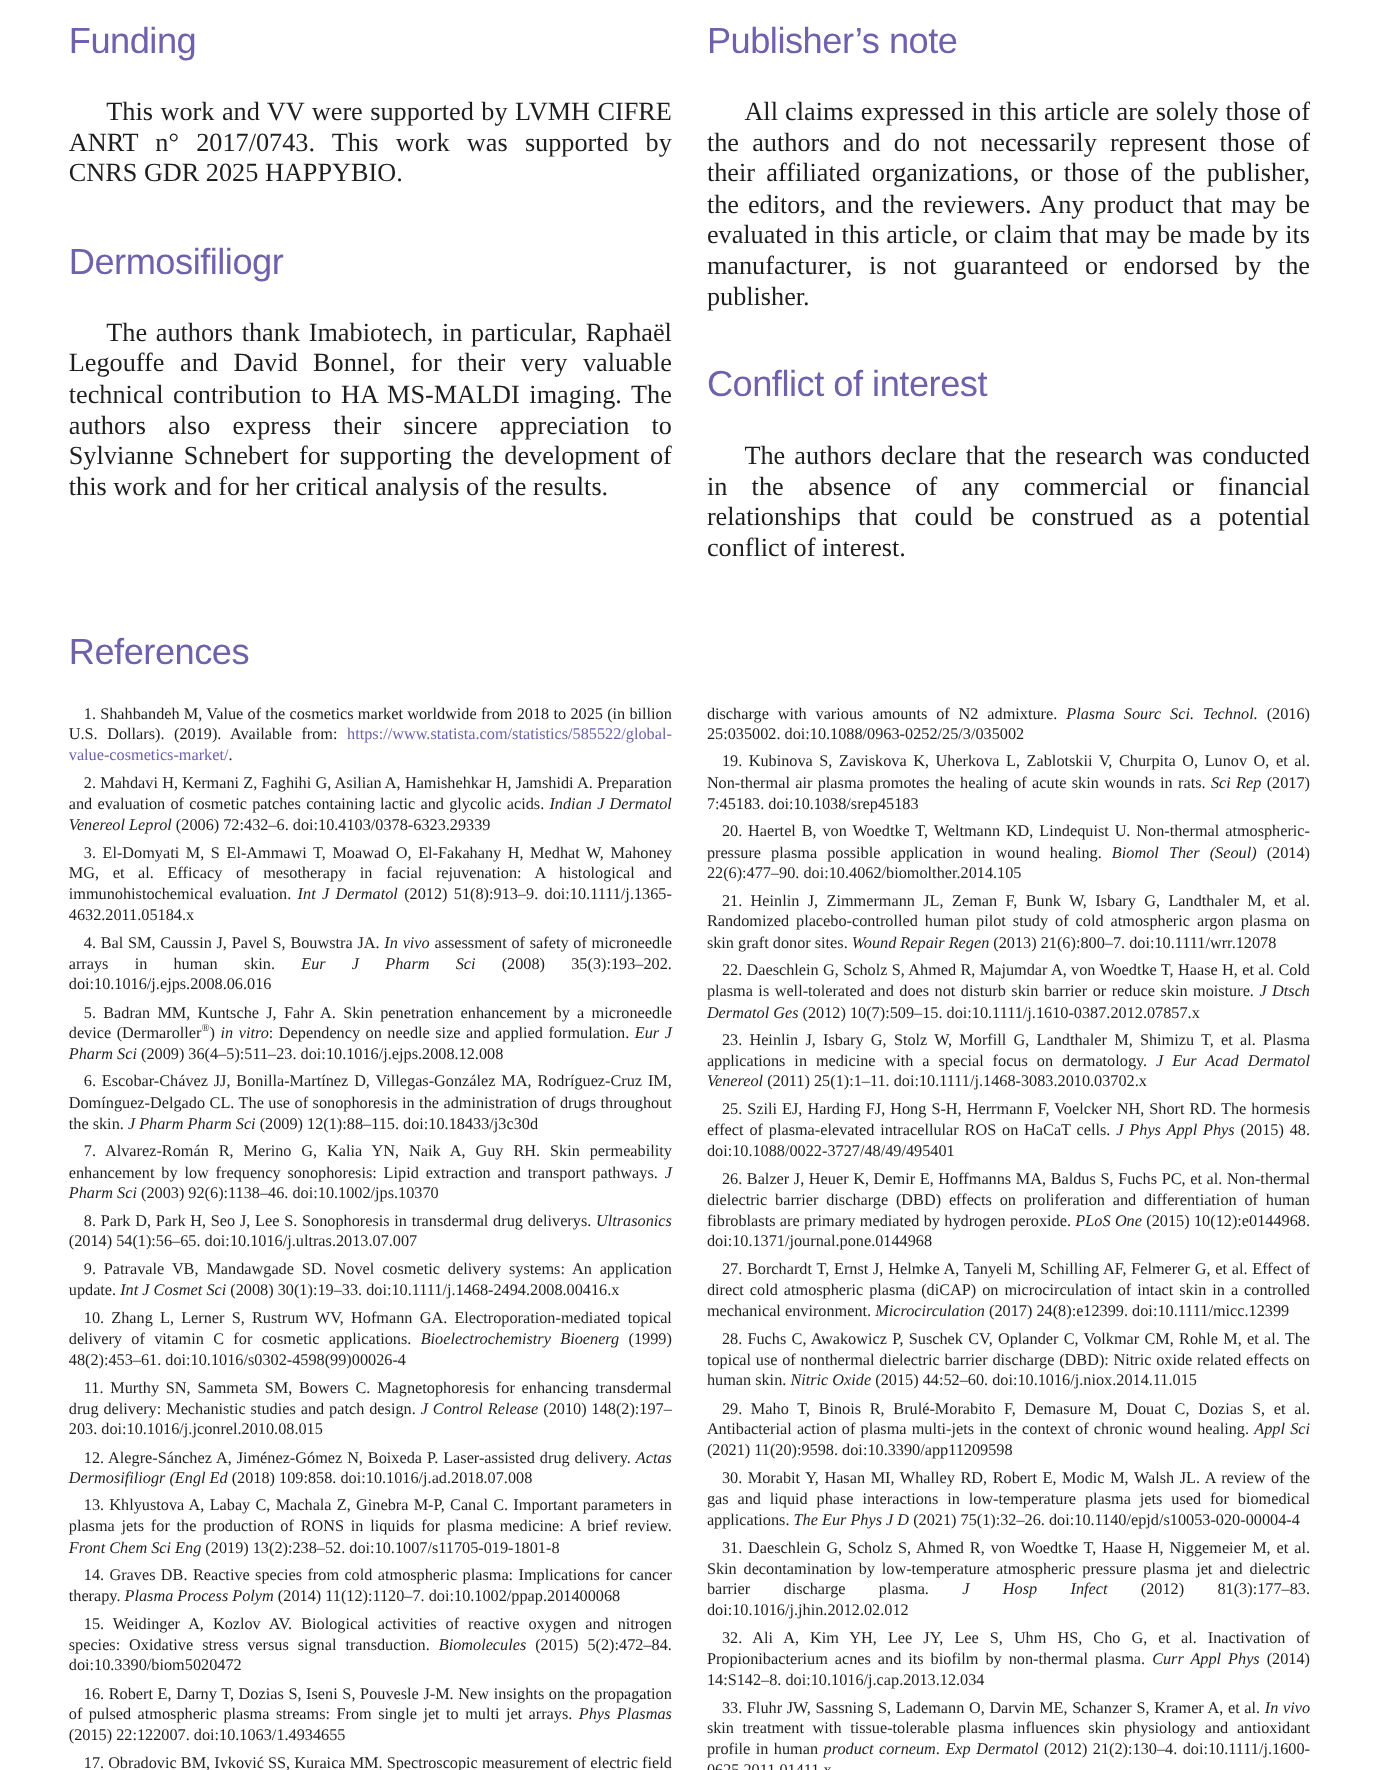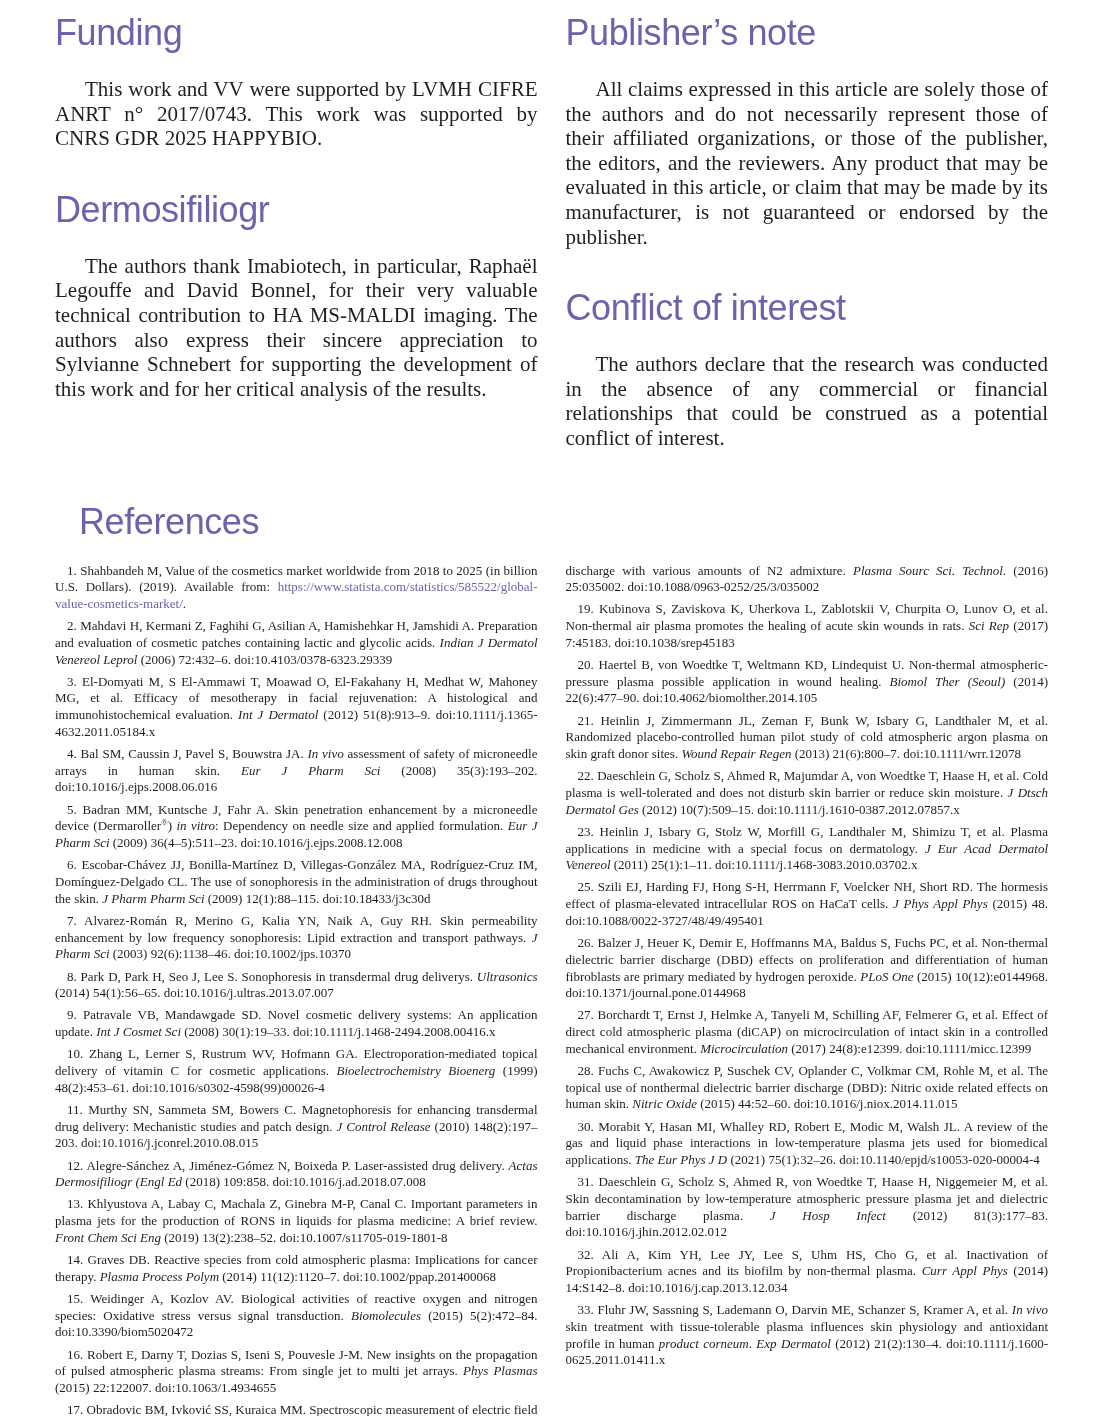--- a/index.html
+++ b/index.html
@@ -10,29 +10,29 @@
     color:#1f1f1f;
     -webkit-font-smoothing:antialiased;
   }
   .page { padding:16px 52px 0 55px; }
   .top-grid {
     display:grid; grid-template-columns:1fr 1fr; column-gap:28px;
   }
   section { margin-bottom:42px; }
   h2 {
     font-family:"Liberation Sans", sans-serif;
-    font-size:36px; font-weight:500; letter-spacing:-0.4px;
+    font-size:29px; font-weight:500; letter-spacing:-0.4px;
     color:var(--accent,#6f61ab);
     line-height:34px; margin-bottom:27px;
   }
   .body-par {
     font-size:21px; line-height:24.6px;
     text-align:justify; text-indent:30px;
   }
-  .refs-title { margin-top:12px; margin-bottom:24px;margin-left:24px; }
+  .refs-title { margin-top:12px; margin-bottom:24px; }
   .ref-cols { display:grid; grid-template-columns:1fr 1fr; column-gap:28px; }
   .ref {
     font-size:13px; line-height:16.7px;
     text-align:justify; text-indent:12px;
     margin-bottom:5.5px;
   }
   .ref.cont { text-indent:0; }
   .ref i { font-style:italic; }
   .ref-link { color:var(--accent,#6f61ab); cursor:pointer; }
   sup { font-size:8.5px; vertical-align:super; line-height:0; }
@@ -90,19 +90,20 @@
         <p class="ref cont">discharge with various amounts of N2 admixture. <i>Plasma Sourc Sci. Technol.</i> (2016) 25:035002. doi:10.1088/0963-0252/25/3/035002</p>
         <p class="ref">19. Kubinova S, Zaviskova K, Uherkova L, Zablotskii V, Churpita O, Lunov O, et al. Non-thermal air plasma promotes the healing of acute skin wounds in rats. <i>Sci Rep</i> (2017) 7:45183. doi:10.1038/srep45183</p>
         <p class="ref">20. Haertel B, von Woedtke T, Weltmann KD, Lindequist U. Non-thermal atmospheric-pressure plasma possible application in wound healing. <i>Biomol Ther (Seoul)</i> (2014) 22(6):477–90. doi:10.4062/biomolther.2014.105</p>
         <p class="ref">21. Heinlin J, Zimmermann JL, Zeman F, Bunk W, Isbary G, Landthaler M, et al. Randomized placebo-controlled human pilot study of cold atmospheric argon plasma on skin graft donor sites. <i>Wound Repair Regen</i> (2013) 21(6):800–7. doi:10.1111/wrr.12078</p>
         <p class="ref">22. Daeschlein G, Scholz S, Ahmed R, Majumdar A, von Woedtke T, Haase H, et al. Cold plasma is well-tolerated and does not disturb skin barrier or reduce skin moisture. <i>J Dtsch Dermatol Ges</i> (2012) 10(7):509–15. doi:10.1111/j.1610-0387.2012.07857.x</p>
         <p class="ref">23. Heinlin J, Isbary G, Stolz W, Morfill G, Landthaler M, Shimizu T, et al. Plasma applications in medicine with a special focus on dermatology. <i>J Eur Acad Dermatol Venereol</i> (2011) 25(1):1–11. doi:10.1111/j.1468-3083.2010.03702.x</p>
         <p class="ref">25. Szili EJ, Harding FJ, Hong S-H, Herrmann F, Voelcker NH, Short RD. The hormesis effect of plasma-elevated intracellular ROS on HaCaT cells. <i>J Phys Appl Phys</i> (2015) 48. doi:10.1088/0022-3727/48/49/495401</p>
         <p class="ref">26. Balzer J, Heuer K, Demir E, Hoffmanns MA, Baldus S, Fuchs PC, et al. Non-thermal dielectric barrier discharge (DBD) effects on proliferation and differentiation of human fibroblasts are primary mediated by hydrogen peroxide. <i>PLoS One</i> (2015) 10(12):e0144968. doi:10.1371/journal.pone.0144968</p>
         <p class="ref">27. Borchardt T, Ernst J, Helmke A, Tanyeli M, Schilling AF, Felmerer G, et al. Effect of direct cold atmospheric plasma (diCAP) on microcirculation of intact skin in a controlled mechanical environment. <i>Microcirculation</i> (2017) 24(8):e12399. doi:10.1111/micc.12399</p>
         <p class="ref">28. Fuchs C, Awakowicz P, Suschek CV, Oplander C, Volkmar CM, Rohle M, et al. The topical use of nonthermal dielectric barrier discharge (DBD): Nitric oxide related effects on human skin. <i>Nitric Oxide</i> (2015) 44:52–60. doi:10.1016/j.niox.2014.11.015</p>
+        <p class="ref">29. Maho T, Binois R, Brulé-Morabito F, Demasure M, Douat C, Dozias S, et al. Antibacterial action of plasma multi-jets in the context of chronic wound healing. <i>Appl Sci</i> (2021) 11(20):9598. doi:10.3390/app11209598</p>
         <p class="ref">30. Morabit Y, Hasan MI, Whalley RD, Robert E, Modic M, Walsh JL. A review of the gas and liquid phase interactions in low-temperature plasma jets used for biomedical applications. <i>The Eur Phys J D</i> (2021) 75(1):32–26. doi:10.1140/epjd/s10053-020-00004-4</p>
         <p class="ref">31. Daeschlein G, Scholz S, Ahmed R, von Woedtke T, Haase H, Niggemeier M, et al. Skin decontamination by low-temperature atmospheric pressure plasma jet and dielectric barrier discharge plasma. <i>J Hosp Infect</i> (2012) 81(3):177–83. doi:10.1016/j.jhin.2012.02.012</p>
         <p class="ref">32. Ali A, Kim YH, Lee JY, Lee S, Uhm HS, Cho G, et al. Inactivation of Propionibacterium acnes and its biofilm by non-thermal plasma. <i>Curr Appl Phys</i> (2014) 14:S142–8. doi:10.1016/j.cap.2013.12.034</p>
         <p class="ref">33. Fluhr JW, Sassning S, Lademann O, Darvin ME, Schanzer S, Kramer A, et al. <i>In vivo</i> skin treatment with tissue-tolerable plasma influences skin physiology and antioxidant profile in human <i>product corneum</i>. <i>Exp Dermatol</i> (2012) 21(2):130–4. doi:10.1111/j.1600-0625.2011.01411.x</p>
       </div>
   </div>
 </div>
 
 </body></html>

